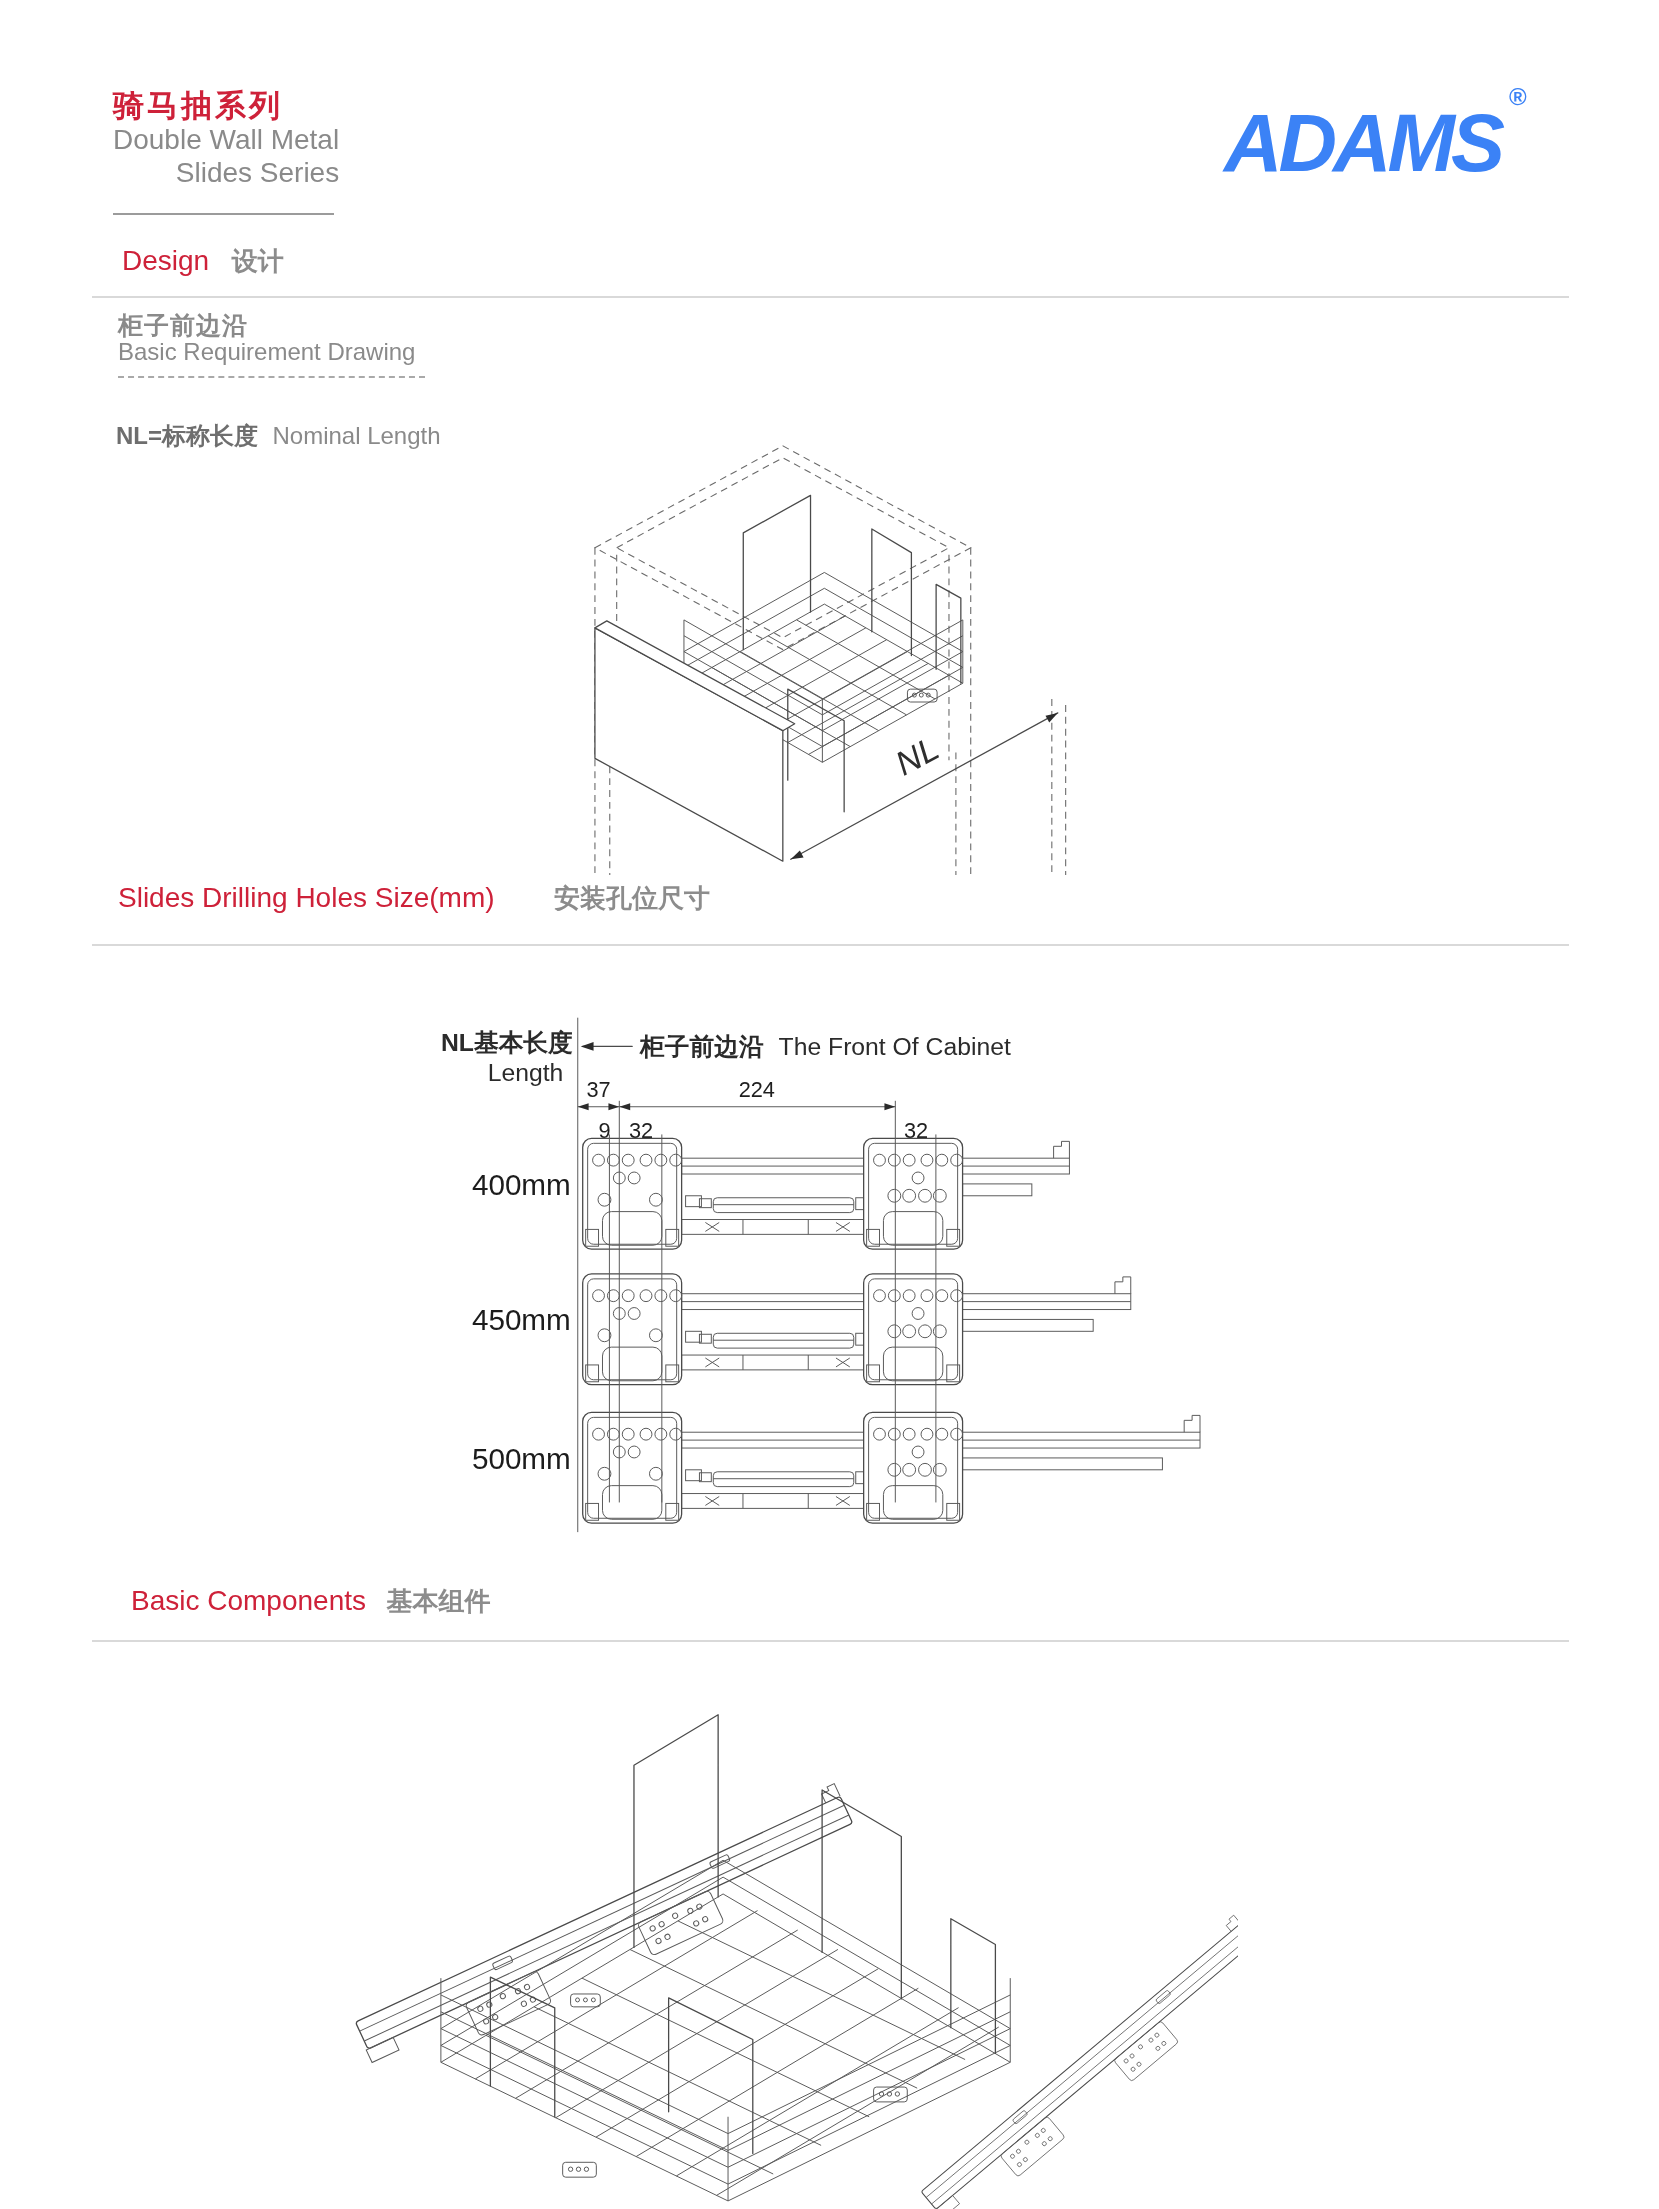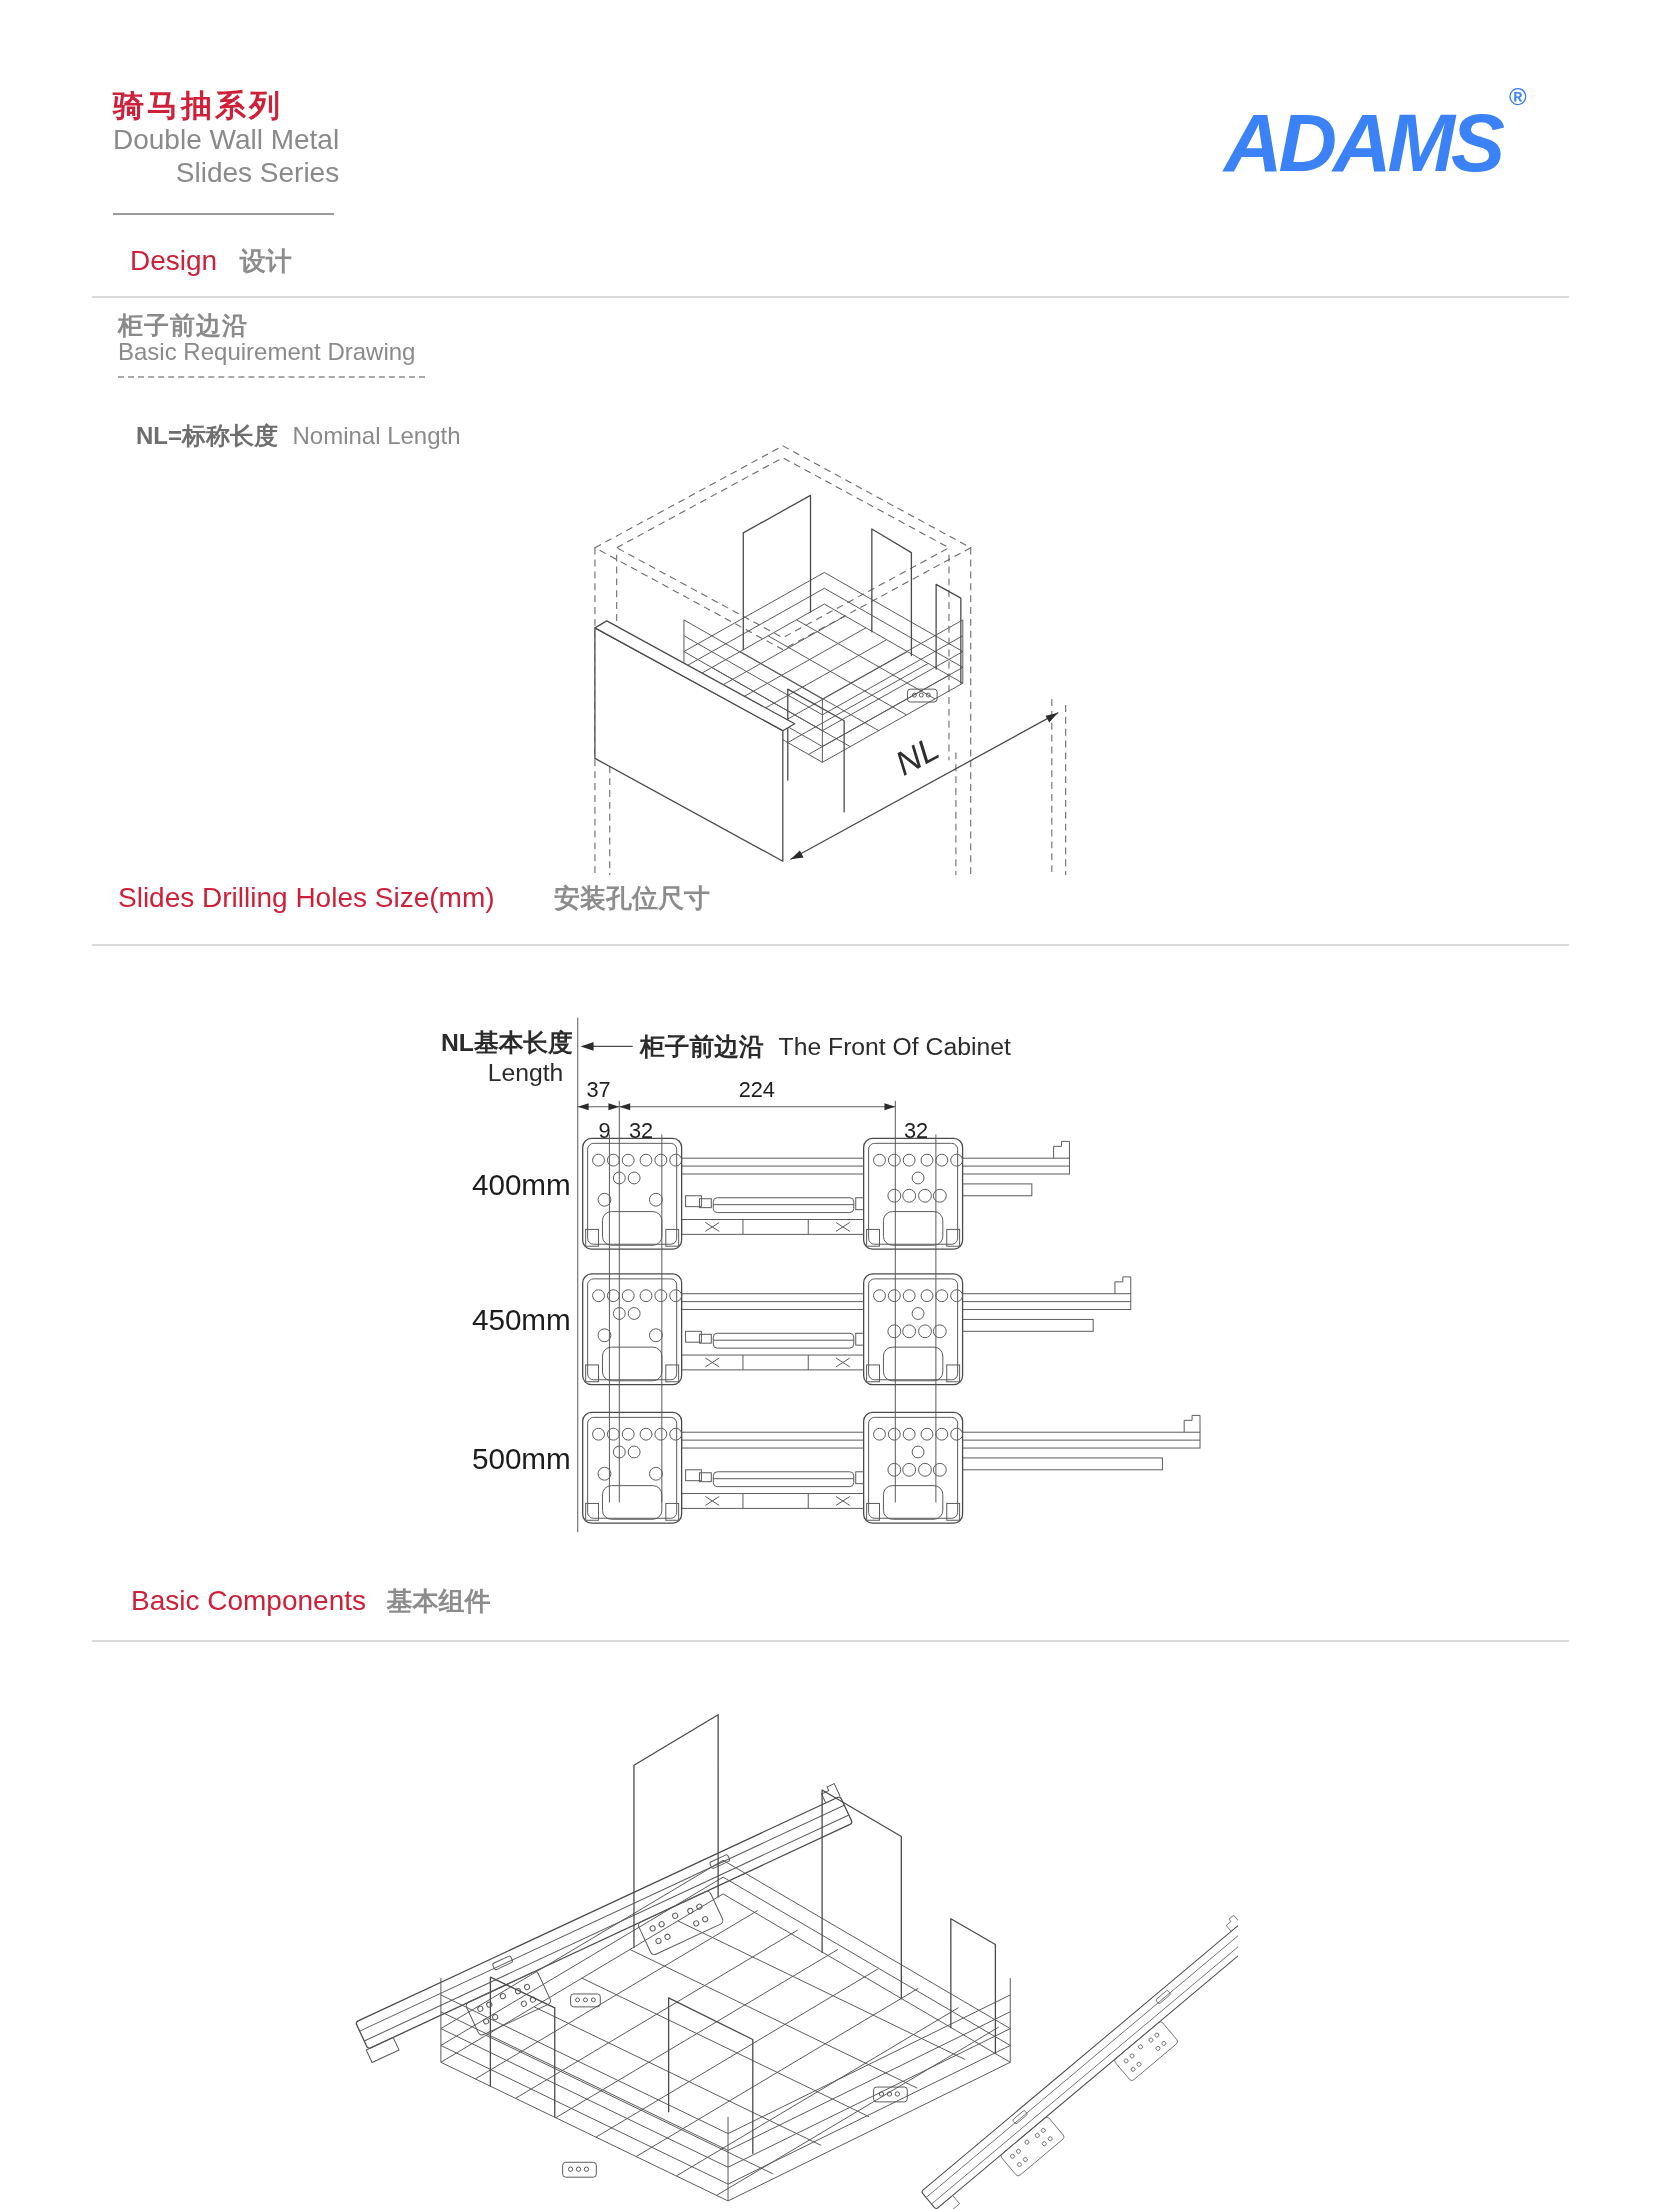--- a/index.html
+++ b/index.html
@@ -40,31 +40,31 @@
 <body>
 
 <div class="abs title-zh">骑马抽系列</div>
 <div class="abs title-en">
   <div>Double Wall Metal</div>
   <div>Slides Series</div>
 </div>
 <div class="abs title-underline"></div>
 <div class="abs brand"><span>ADAMS</span><sup>®</sup></div>
 
-<div class="abs" style="left:130px;top:244px;">
+<div class="abs" style="left:122px;top:244px;">
   <span class="sec-head-en">Design</span>
   <span class="sec-head-zh" style="margin-left:18px;">设计</span>
 </div>
 <div class="hairline" style="top:296px;"></div>
 
 <div class="abs sub-zh">柜子前边沿</div>
 <div class="abs sub-en">Basic  Requirement Drawing</div>
 <div class="abs dashed-rule"></div>
 
-<div class="abs" style="left:116px;top:420px;margin-left:20px;">
+<div class="abs" style="left:116px;top:420px;">
   <span class="nl-note-zh">NL=标称长度</span>
   <span class="nl-note-en" style="margin-left:10px;">Nominal Length</span>
 </div>
 
 <svg style="left:446px;top:434px;" width="733" height="447" viewBox="0 0 740 452">
 
   <g>
     <path class="tl-dash" d="M150,115 L340,12 L530,115 L340,218 Z"></path>
     <path class="tl-dash" d="M172,115 L340,24 L508,115 L340,206 Z"></path>
     <line class="tl-dash" x1="150" y1="115" x2="150" y2="305"></line>

